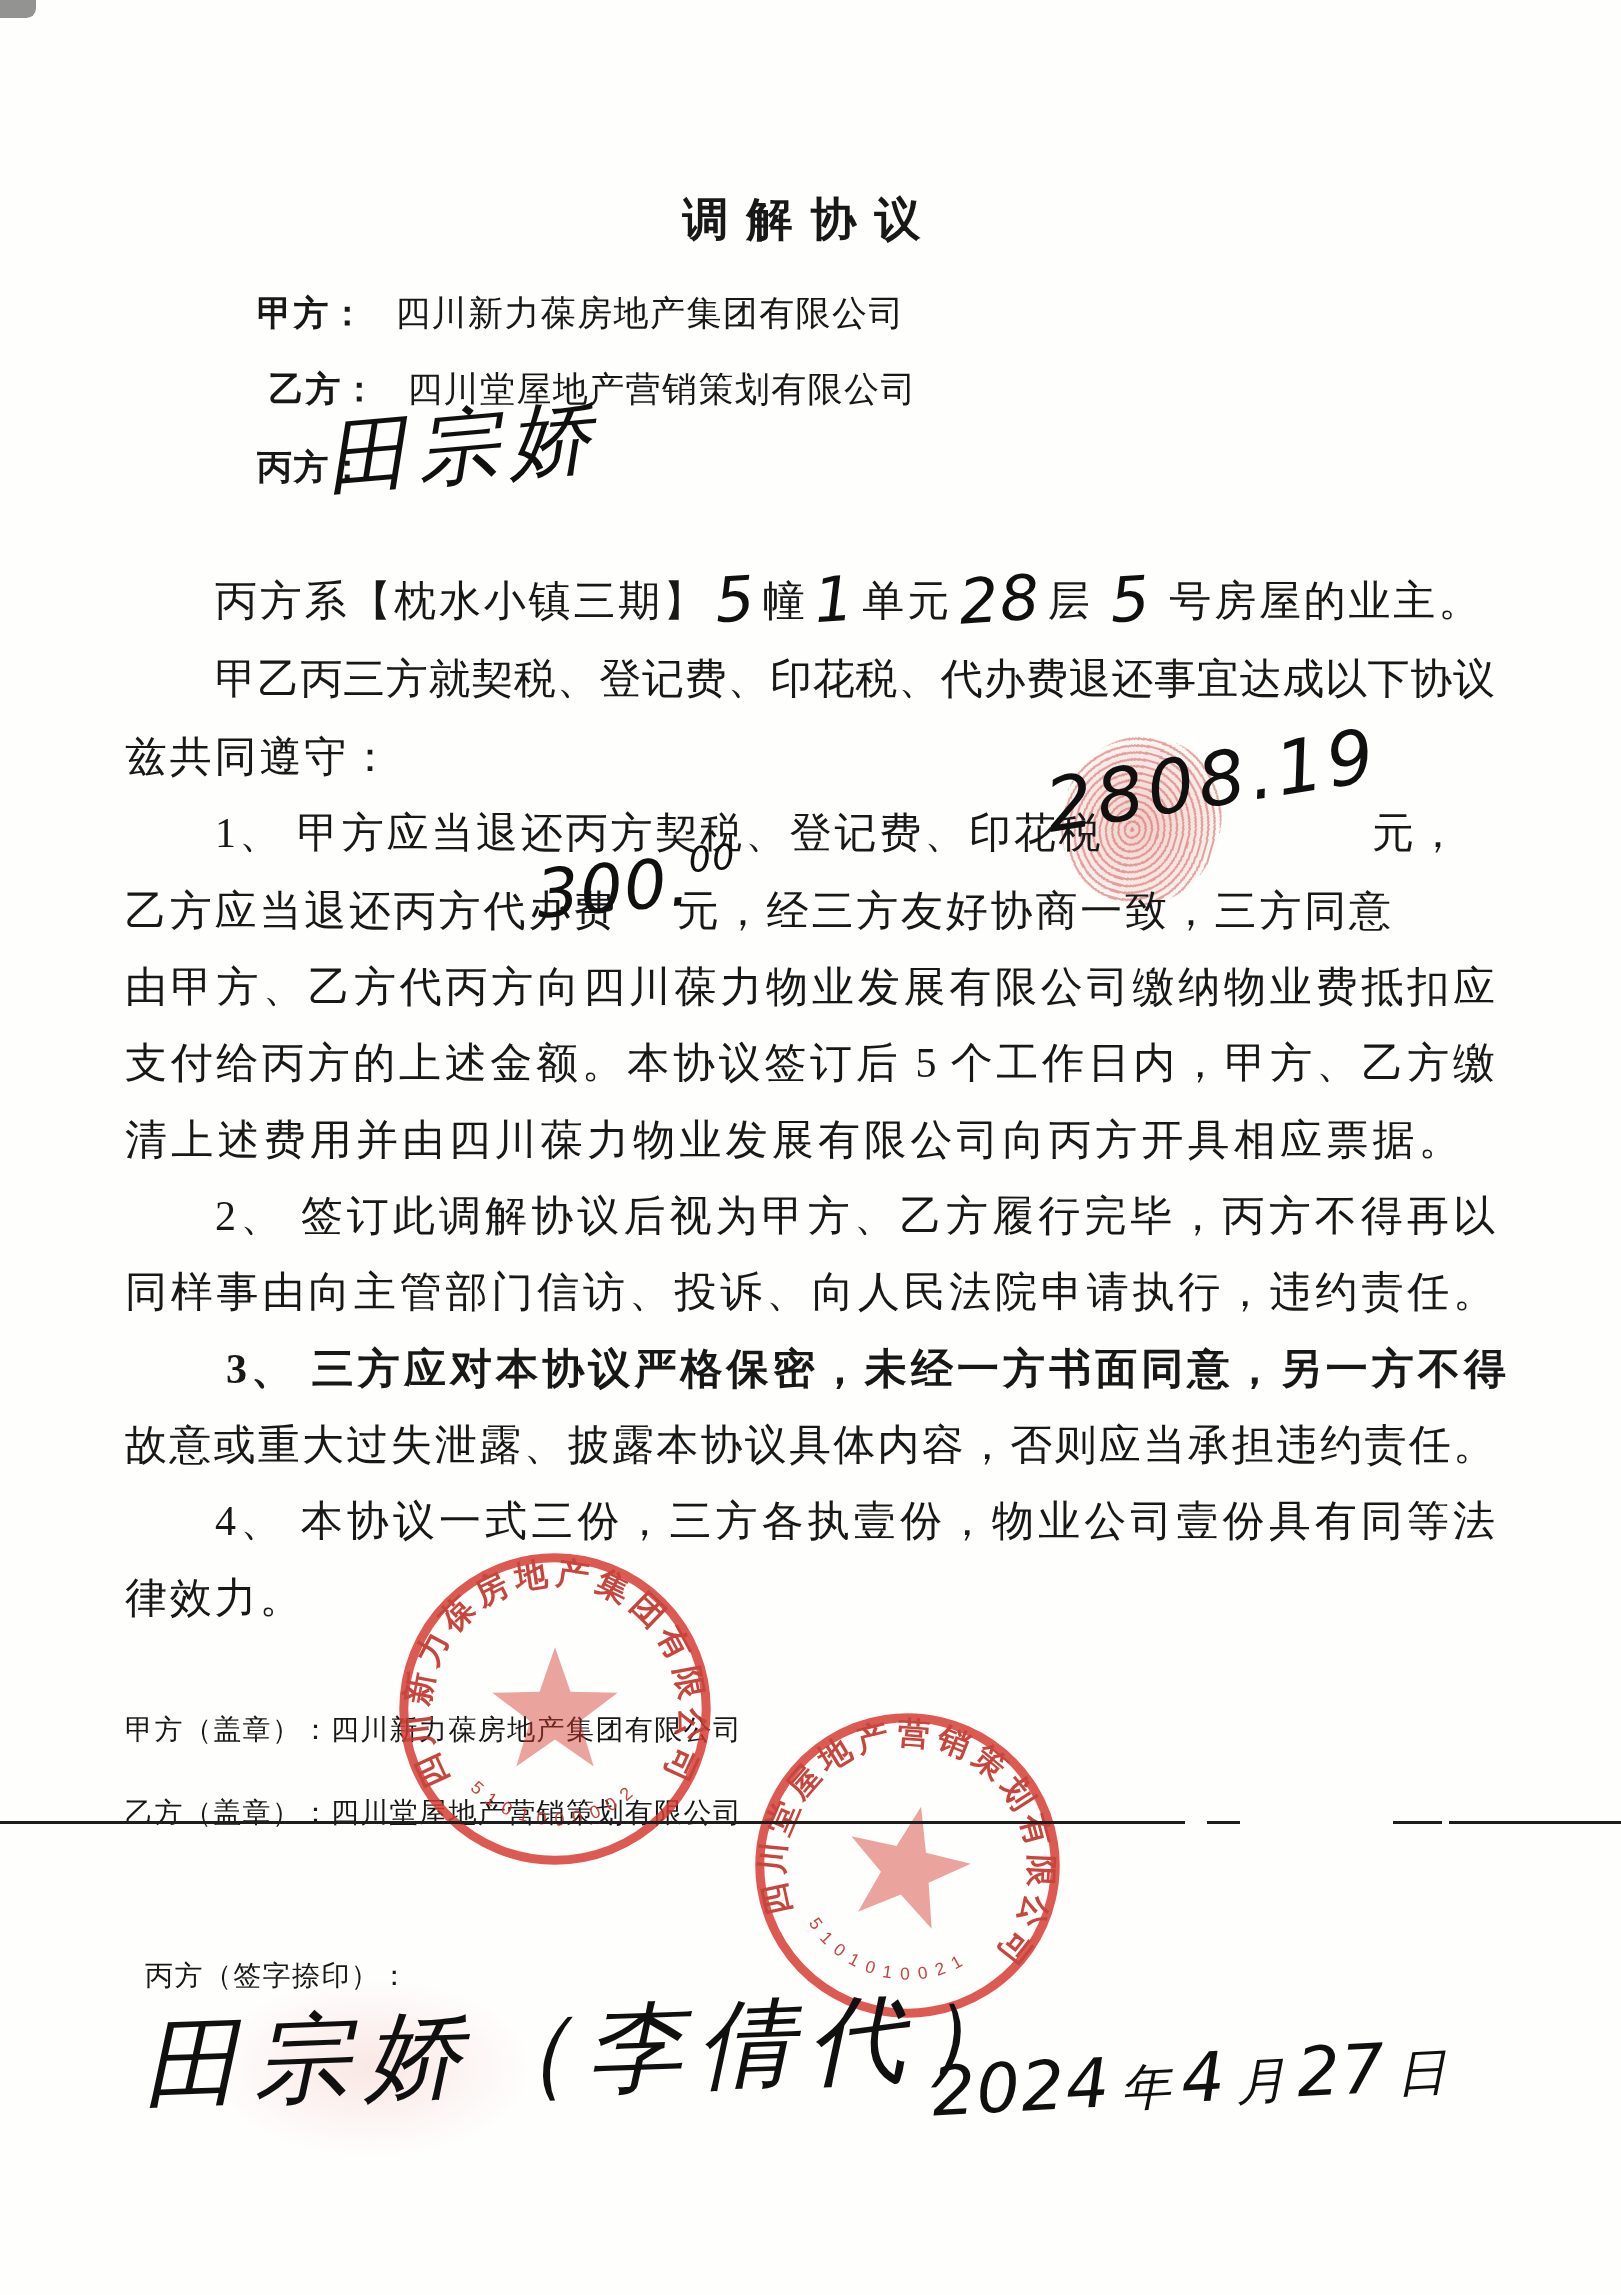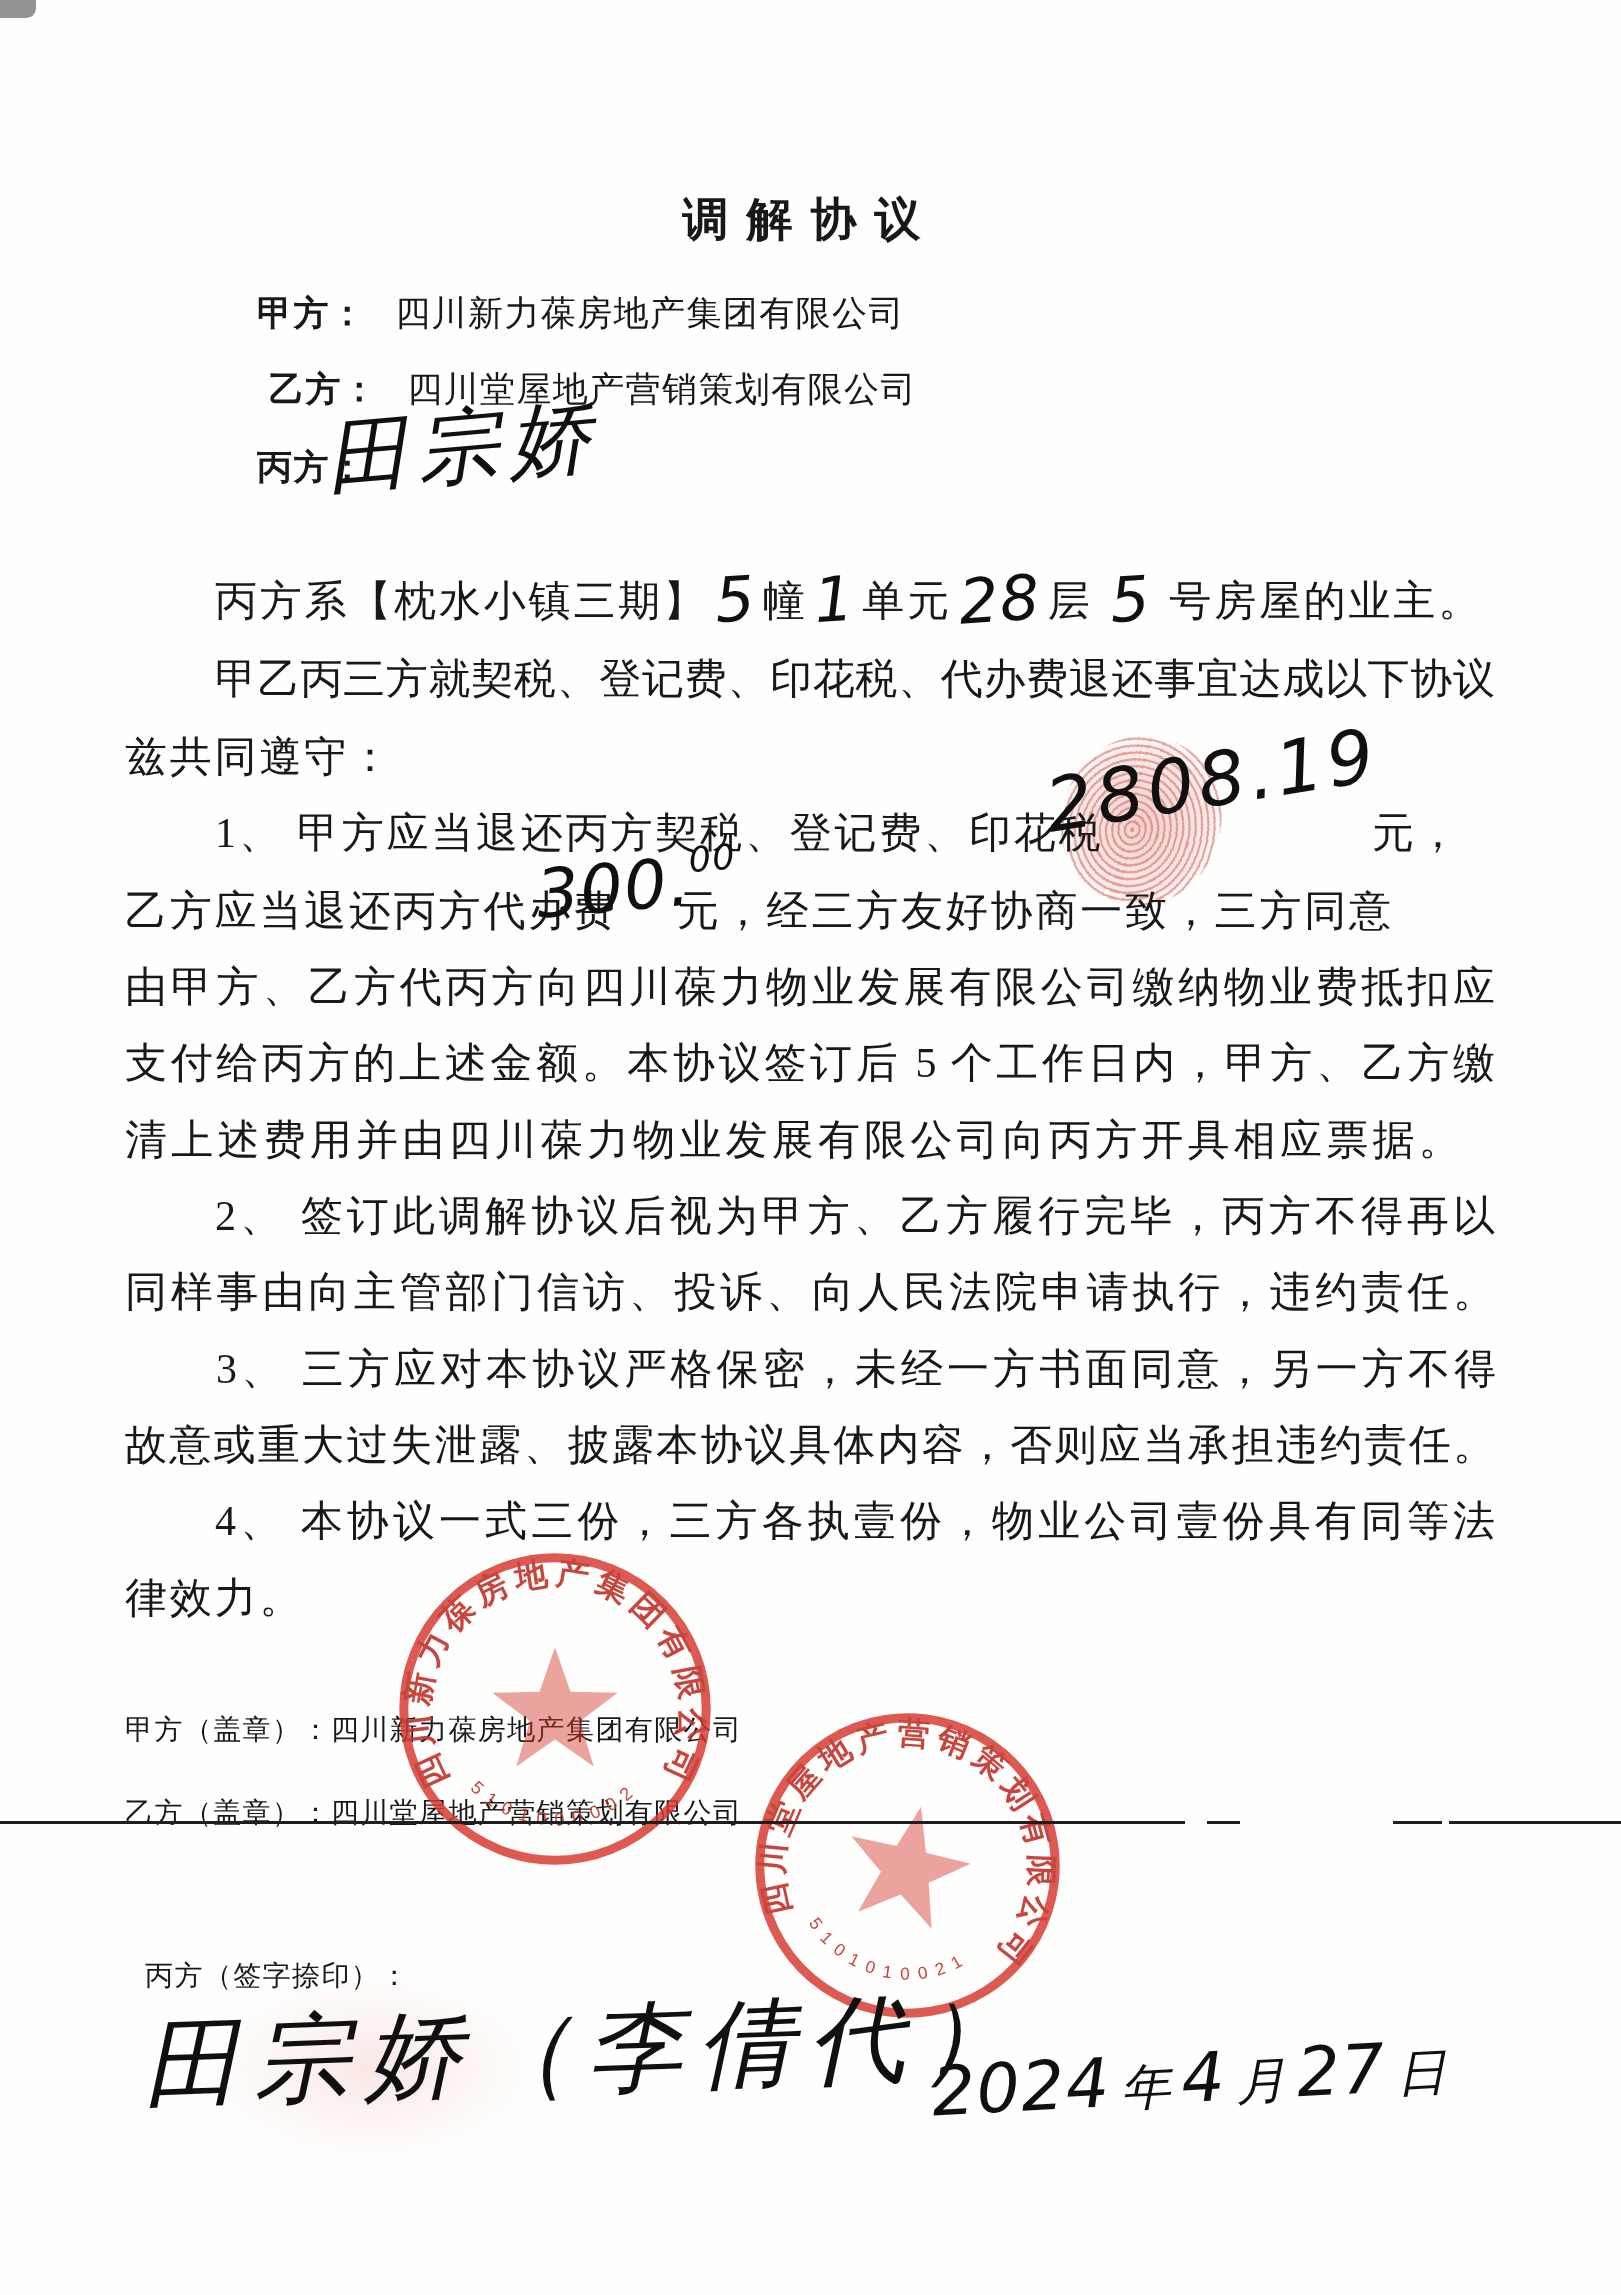--- a/index.html
+++ b/index.html
@@ -87,21 +87,21 @@
     <span>乙方应当退还丙方代办费</span>
     <span class="hw hw-amount-agency"><span>300.</span><span class="sup">00</span></span>
     <span class="seg-end-agency">元，经三方友好协商一致，三方同意</span>
   </div>
 
   <div class="line fill" style="left:125px; top:959px; width:1370px;">由甲方、乙方代丙方向四川葆力物业发展有限公司缴纳物业费抵扣应</div>
   <div class="line fill" style="left:125px; top:1035px; width:1370px;">支付给丙方的上述金额。本协议签订后 5 个工作日内，甲方、乙方缴</div>
   <div class="line" style="left:125px; top:1112px; letter-spacing:4.2px;">清上述费用并由四川葆力物业发展有限公司向丙方开具相应票据。</div>
   <div class="line fill" style="left:215px; top:1188px; width:1280px;">2、 签订此调解协议后视为甲方、乙方履行完毕，丙方不得再以</div>
   <div class="line fill" style="left:125px; top:1264px; width:1370px;">同样事由向主管部门信访、投诉、向人民法院申请执行，违约责任。</div>
-  <div class="line fill" style="left:216px; top:1341px; width:1280px;">3、 三方应对本协议严格保密，未经一方书面同意，另一方不得</div>
+  <div class="line fill" style="left:226px; top:1341px; width:1280px;font-weight:bold;">3、 三方应对本协议严格保密，未经一方书面同意，另一方不得</div>
   <div class="line fill" style="left:125px; top:1417px; width:1370px;">故意或重大过失泄露、披露本协议具体内容，否则应当承担违约责任。</div>
   <div class="line fill" style="left:215px; top:1493px; width:1280px;">4、 本协议一式三份，三方各执壹份，物业公司壹份具有同等法</div>
   <div class="line" style="left:125px; top:1570px;">律效力。</div>
 
   <div class="line sig" style="left:125px; top:1711px;">甲方（盖章）：四川新力葆房地产集团有限公司</div>
   <div class="line sig" style="left:125px; top:1794px;">乙方（盖章）：四川堂屋地产营销策划有限公司</div>
   <div class="line sig" style="left:125px; top:1957px;margin-left:20px;">丙方（签字捺印）：</div>
 
   <svg class="seal" style="left:392px; top:1546px;" width="326" height="326" viewBox="0 0 470 470">
     <circle cx="235" cy="235" r="218" fill="none" stroke="#d6392f" stroke-width="13" opacity="0.9"></circle>

